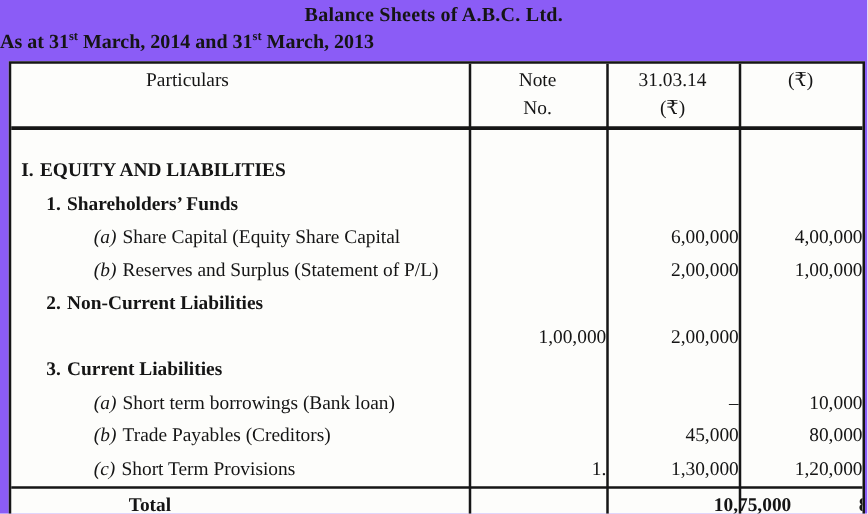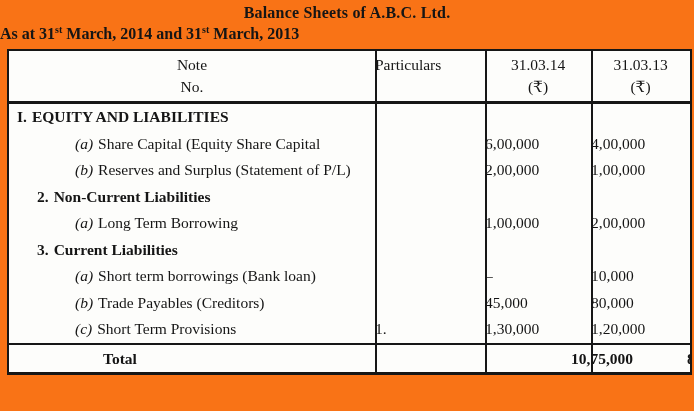--- a/index.html
+++ b/index.html
@@ -1,19 +1,19 @@
 <!DOCTYPE html>
 <html><head>
 <meta charset="utf-8">
 <style>
   html,body{margin:0;padding:0;background:#ffffff;}
   .page{
     position:relative;
     width:694px;height:411px;
-    background:#f97316;
+    background:#8b5cf6;
     font-family:"Liberation Serif","DejaVu Serif",serif;
     color:#151515;
     overflow:hidden;
   }
   .title{
     text-align:center;
     font-weight:bold;
     font-size:16px;
     padding-top:4px;
     letter-spacing:.2px;
@@ -44,30 +44,30 @@
     height:50px;
     border-bottom:3px solid #161616;
   }
   .hcell{
     text-align:center;
     font-size:15.5px;
     padding-top:3px;
   }
   .hcell .hl{line-height:22px;height:22px;}
   .hcell.particulars{padding-right:84px;}
-  .tbody{padding-top:0;}
+  .tbody{padding-top:20px;}
   .trow{
     display:grid;
     grid-template-columns:366px 110px 106px 1fr;
     height:26.5px;
     line-height:26.5px;
     font-size:15.5px;
   }
   .cell{overflow:hidden;white-space:nowrap;}
-  .cell.note,.cell.val{text-align:left;}
+  .cell.note,.cell.val{text-align:right;}
   .part.section{padding-left:8px;font-weight:bold;}
   .part.subsection{padding-left:28px;font-weight:bold;}
   .part.item{padding-left:46px;margin-left:20px;}
   .part .prefix{margin-right:5px;}
   .part.item .prefix{font-style:italic;}
   .trow-total{
     display:grid;
     grid-template-columns:366px 110px 106px 1fr;
     border-top:2px solid #161616;
     height:27px;
@@ -87,40 +87,45 @@
   <div class="title">Balance Sheets of A.B.C. Ltd.</div>
 
   <div class="subtitle"><span>As at 31</span><sup>st</sup><span> March, 2014 and 31</span><sup>st</sup><span> March, 2013</span></div>
 
   <div class="sheet">
     <div class="vline v1"></div>
     <div class="vline v2"></div>
     <div class="vline v3"></div>
 
     <div class="thead">
+      <div class="hcell particulars">
+        <div class="hl">Particulars</div>
+      </div>
       <div class="hcell">
         <div class="hl">Note</div>
         <div class="hl">No.</div>
-      </div>
-      <div class="hcell particulars">
-        <div class="hl">Particulars</div>
       </div>
       <div class="hcell">
         <div class="hl">31.03.14</div>
         <div class="hl">(₹)</div>
       </div>
       <div class="hcell">
-        <div class="hl">31.03.13</div>
         <div class="hl">(₹)</div>
       </div>
     </div>
 
     <div class="tbody">
         <div class="trow">
           <div class="cell part section"><span class="prefix">I.</span><span class="lbl">EQUITY AND LIABILITIES</span></div>
+          <div class="cell note"></div>
+          <div class="cell val"></div>
+          <div class="cell val"></div>
+        </div>
+        <div class="trow">
+          <div class="cell part subsection"><span class="prefix">1.</span><span class="lbl">Shareholders’ Funds</span></div>
           <div class="cell note"></div>
           <div class="cell val"></div>
           <div class="cell val"></div>
         </div>
         <div class="trow">
           <div class="cell part item"><span class="prefix">(a)</span><span class="lbl">Share Capital (Equity Share Capital</span></div>
           <div class="cell note"></div>
           <div class="cell val">6,00,000</div>
           <div class="cell val">4,00,000</div>
         </div>
@@ -130,21 +135,20 @@
           <div class="cell val">2,00,000</div>
           <div class="cell val">1,00,000</div>
         </div>
         <div class="trow">
           <div class="cell part subsection"><span class="prefix">2.</span><span class="lbl">Non-Current Liabilities</span></div>
           <div class="cell note"></div>
           <div class="cell val"></div>
           <div class="cell val"></div>
         </div>
         <div class="trow">
-          <div class="cell part item"><span class="prefix">(a)</span><span class="lbl">Long Term Borrowing</span></div>
           <div class="cell note"></div>
           <div class="cell val">1,00,000</div>
           <div class="cell val">2,00,000</div>
         </div>
         <div class="trow">
           <div class="cell part subsection"><span class="prefix">3.</span><span class="lbl">Current Liabilities</span></div>
           <div class="cell note"></div>
           <div class="cell val"></div>
           <div class="cell val"></div>
         </div>

